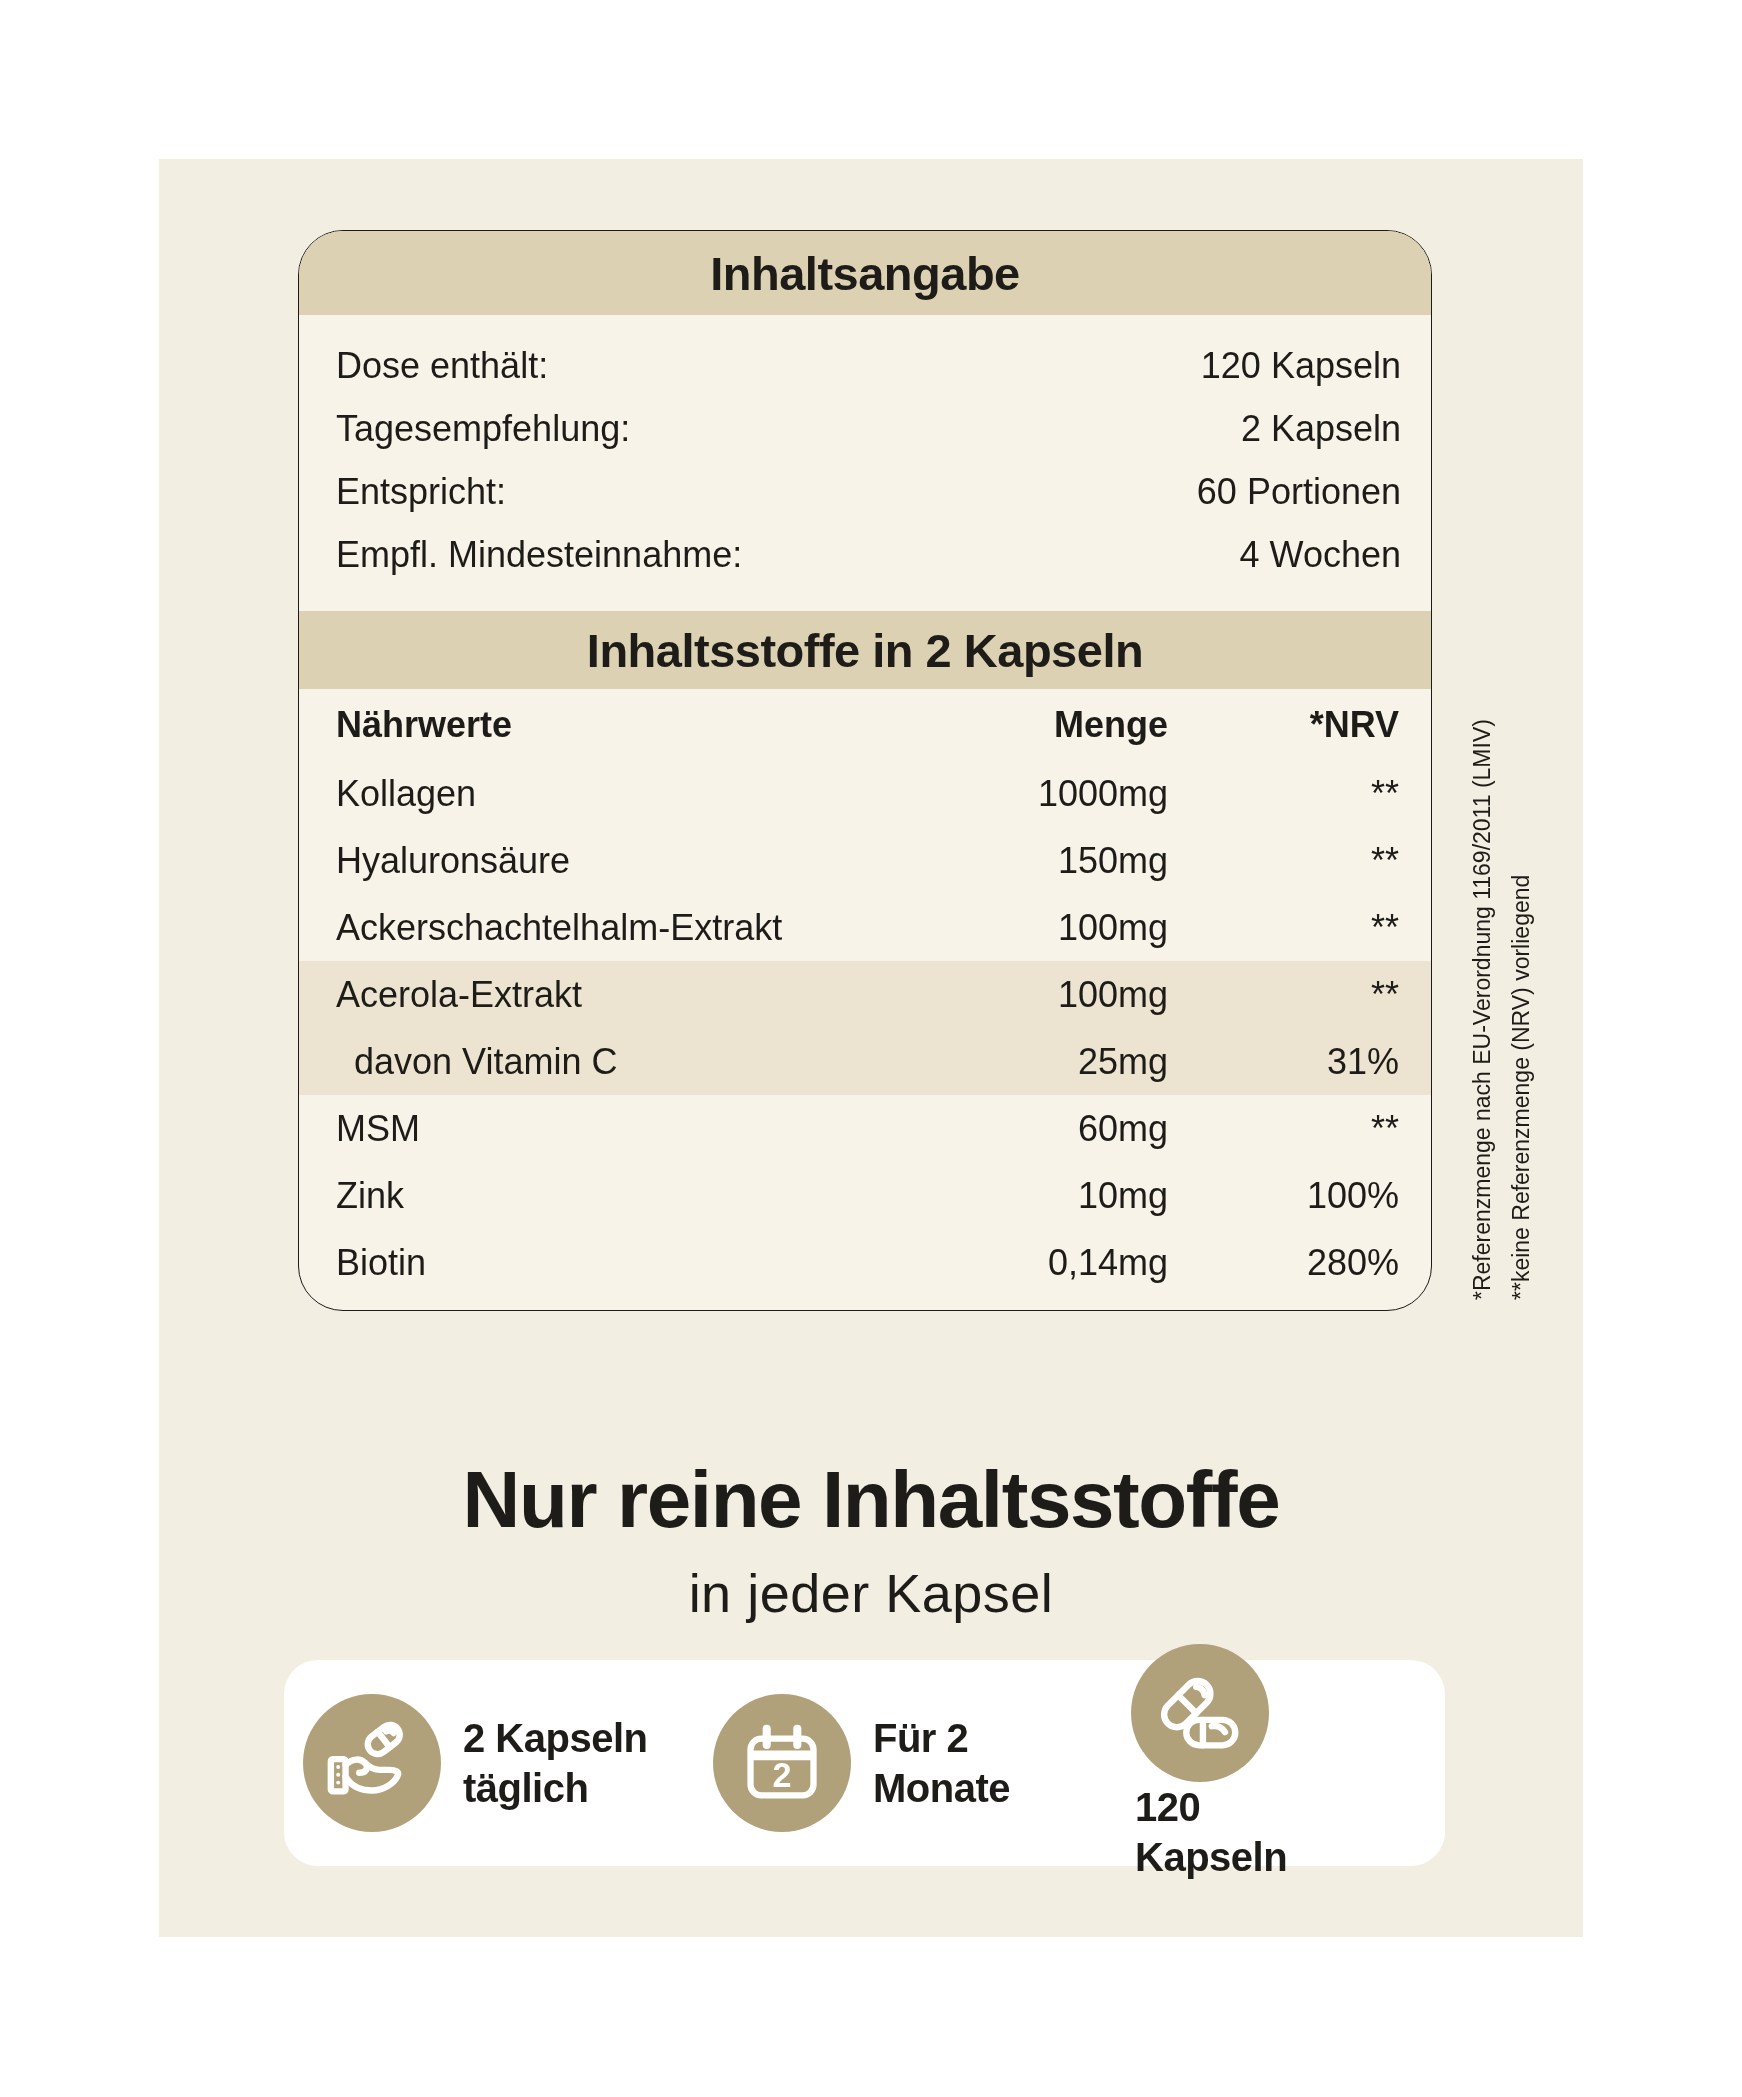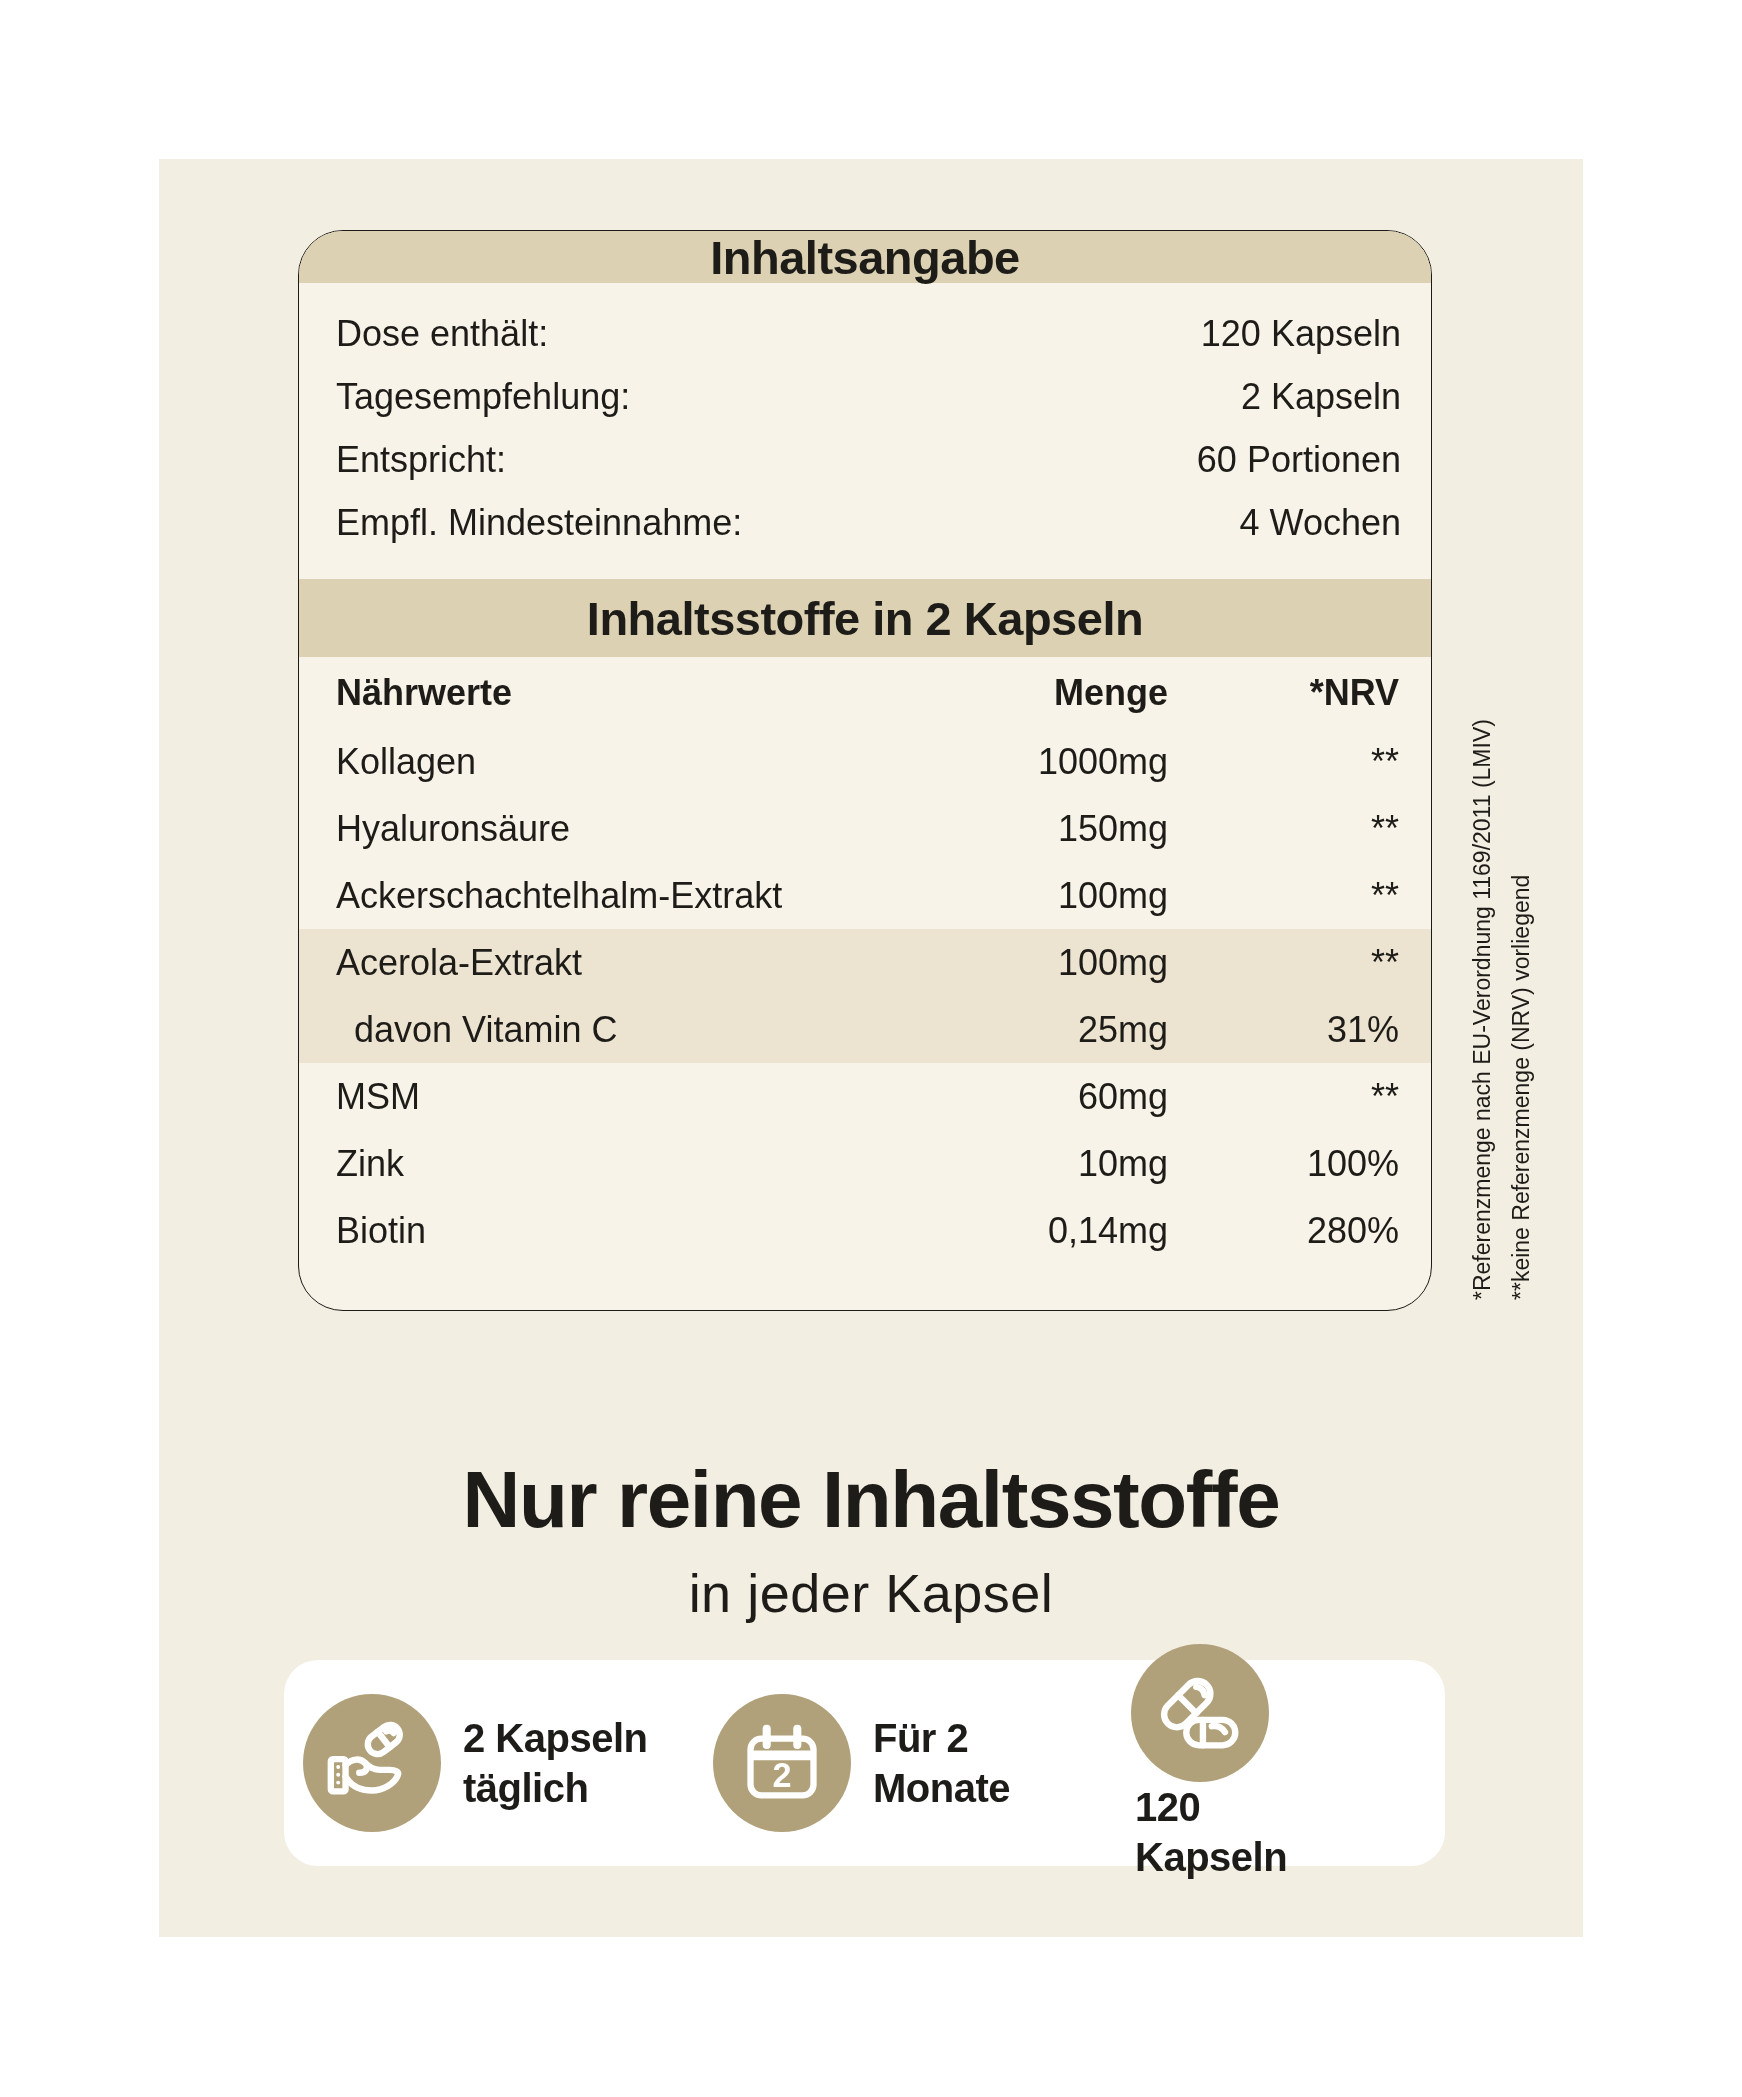--- a/index.html
+++ b/index.html
@@ -9,21 +9,21 @@
   }
   .cream{position:absolute;left:159px;top:159px;width:1424px;height:1778px;background:#f3eee2;}
 
   
   .card{
     position:absolute;left:139px;top:71px;width:1134px;height:1081px;
     background:#f8f3e8;border:1.4px solid #1c1b19;border-radius:45px;
     overflow:hidden;box-sizing:border-box;
   }
   .band{
-    height:52px;background:#dcd1b2;display:flex;align-items:center;justify-content:center;
+    height:84px;background:#dcd1b2;display:flex;align-items:center;justify-content:center;
     font-size:47px;font-weight:bold;letter-spacing:-0.5px;
   }
   .band.second{height:78px;margin-top:9px;}
   .info{padding:19px 30px 16px 37px;}
   .info-row{height:63px;display:flex;align-items:center;justify-content:space-between;font-size:36px;}
   .info-row .val{text-align:left;}
   .table{padding-bottom:4.7px;}
   .trow{height:67px;display:flex;align-items:center;padding:0 32px 0 37px;font-size:36px;gap:11px;}
   .trow.thead{height:71px;font-weight:bold;}
   .trow .c-name{flex:1;}

